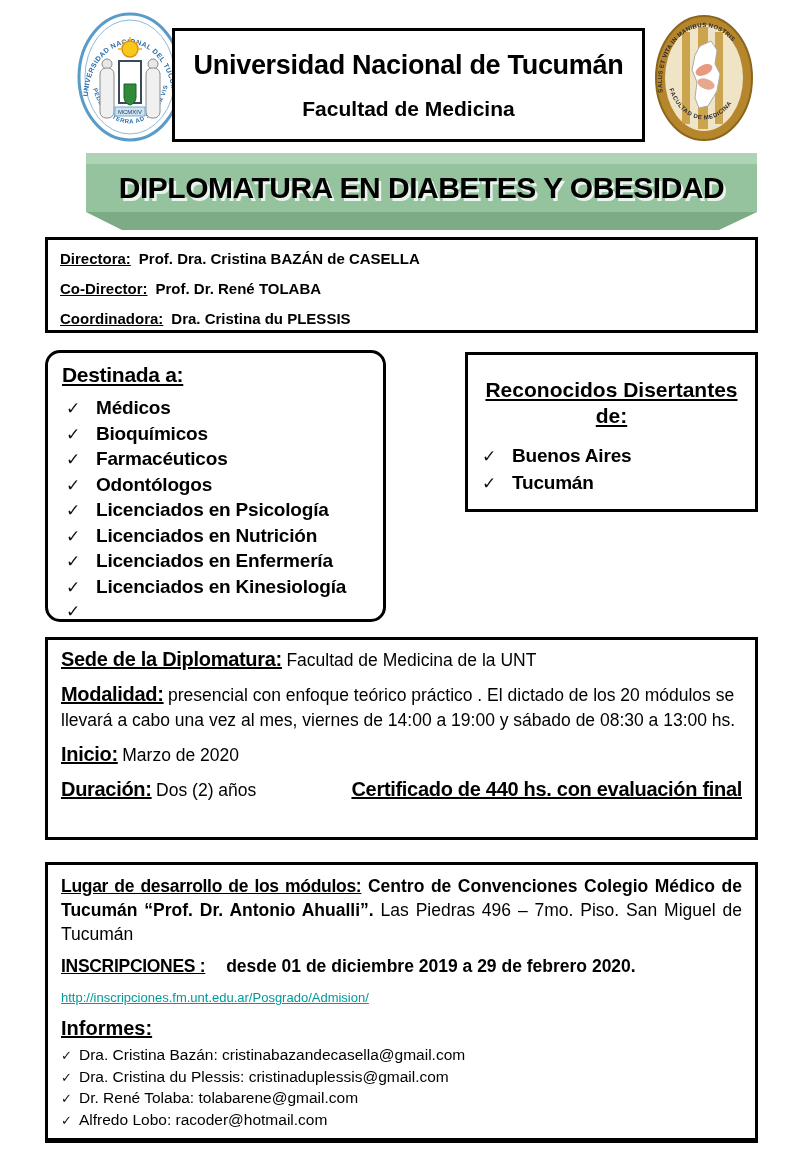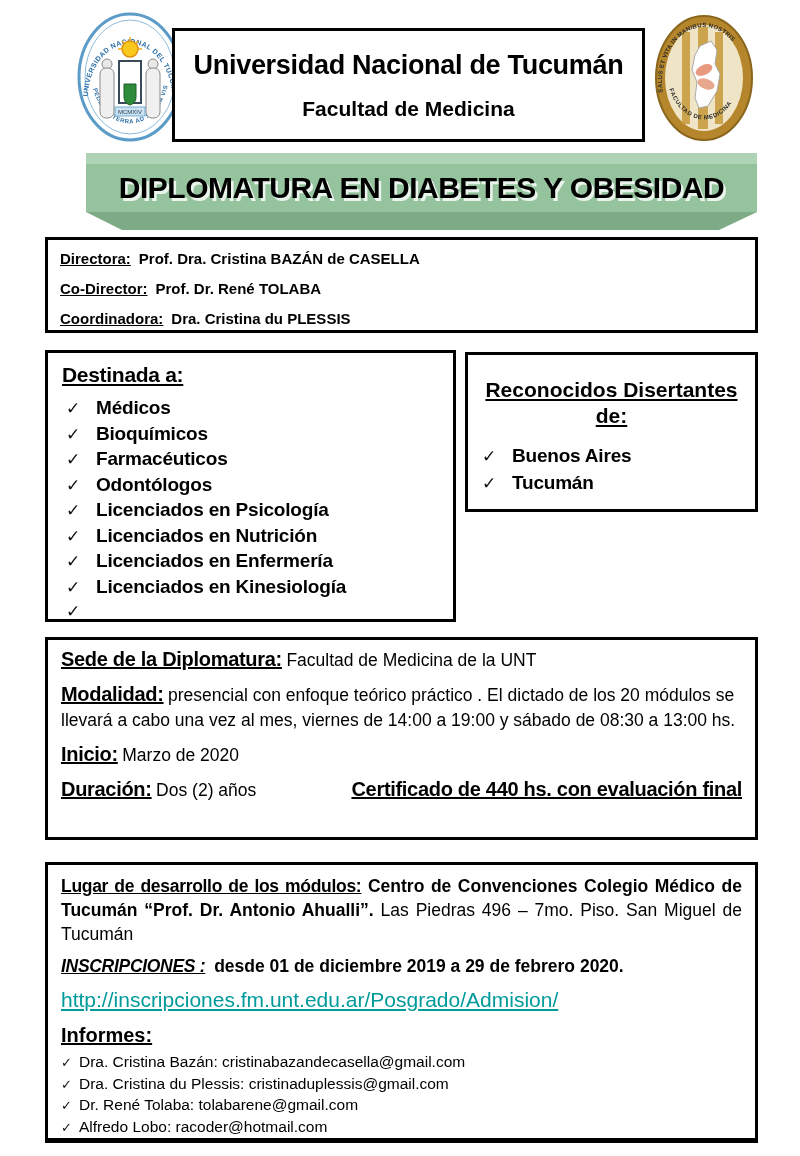--- a/index.html
+++ b/index.html
@@ -22,21 +22,21 @@
   .banner-face   { height:48px; background:var(--b-face,#95c39e);
                    display:flex; align-items:center; justify-content:center; }
   .banner-bottom { height:18px; background:var(--b-bot,#7dab86);
                    clip-path:polygon(0 0, 100% 0, calc(100% - 38px) 100%, 36px 100%); }
   .banner-title  { font-size:30px; font-weight:bold; letter-spacing:-0.5px;
                    text-shadow:2.5px 2.5px 0 rgba(255,255,255,0.8); white-space:nowrap; }
 
   
   .bbox { position:absolute; border:3px solid #000; background:#fff; }
   .box-auth    { left:45px; top:237px;  width:713px; height:96px;  padding:8px 12px; }
-  .box-dest    { left:45px; top:350px;  width:411px; height:272px; padding:10px 14px; }
+  .box-dest    { left:45px; top:350px;  width:341px; height:272px; padding:10px 14px;border-radius:15px; }
   .box-disert  { left:465px; top:352px; width:293px; height:160px; padding:20px 10px; }
   .box-details { left:45px; top:637px;  width:713px; height:203px; padding:7px 13px; }
   .box-loc     { left:45px; top:862px;  width:713px; height:281px; padding:9px 13px;
                  border-bottom-width:5px; }
 
   
   .auth-row   { font-size:15px; font-weight:bold; margin-bottom:9px; line-height:21px; }
   .auth-label { text-decoration:underline; margin-right:8px; }
 
   
@@ -57,22 +57,22 @@
   .lbl   { font-weight:bold; text-decoration:underline; letter-spacing:-0.3px; }
   .lbl21 { font-size:20px; }
   .val18 { font-size:17.5px; }
   .drow-flex { display:flex; justify-content:space-between; align-items:baseline; }
   .certif { font-size:20px; font-weight:bold; text-decoration:underline; letter-spacing:-0.3px; }
 
   
   .loc-p { font-size:17.5px; line-height:24px; text-align:justify; margin-bottom:9px; }
   .loc-p .b { font-weight:bold; }
   .insc-row { font-size:17.5px; font-weight:bold; line-height:22px; margin-bottom:11px; }
-  .insc-row .lbl { margin-right:4px;font-style:italic; }
-  .url { display:inline-block; font-size:21px; color:var(--link,#009a9a);
+  .insc-row .lbl { margin-right:16px; }
+  .url { display:inline-block; font-size:13px; color:var(--link,#009a9a);
          text-decoration:underline; margin-bottom:11px; cursor:pointer; }
   .informes-title { font-size:20px; font-weight:bold; text-decoration:underline;
                     margin-bottom:4px; line-height:25px; }
   .contact-item { display:flex; align-items:baseline; font-size:15.5px; line-height:20.5px; }
   .contact-item .check { width:18px; flex:0 0 18px; font-size:13px; color:#111; }
 </style>
 </head>
 <body>
 
 <div class="page">

